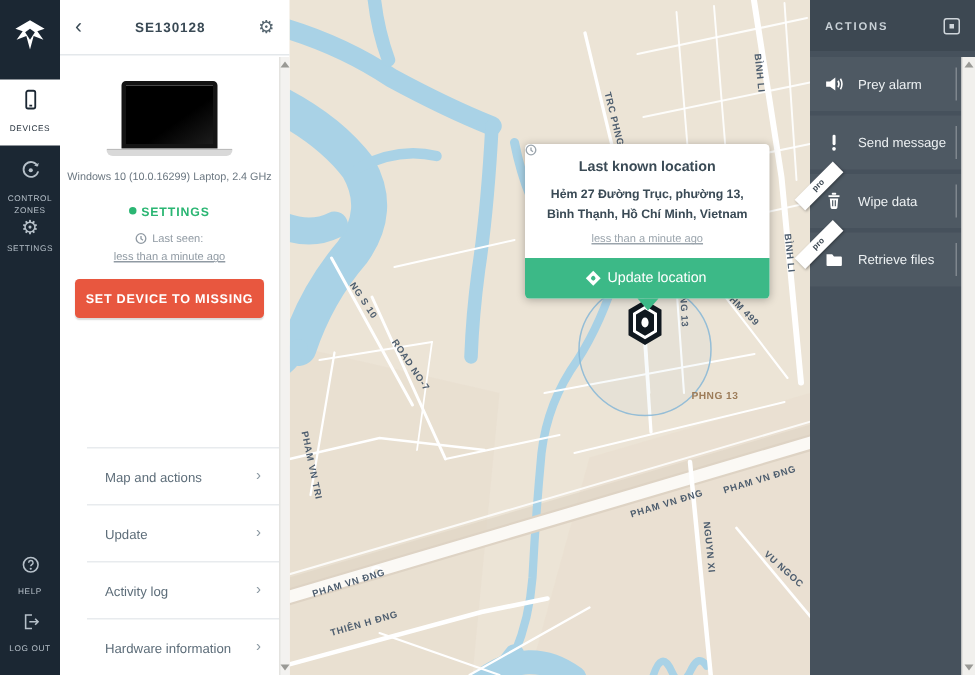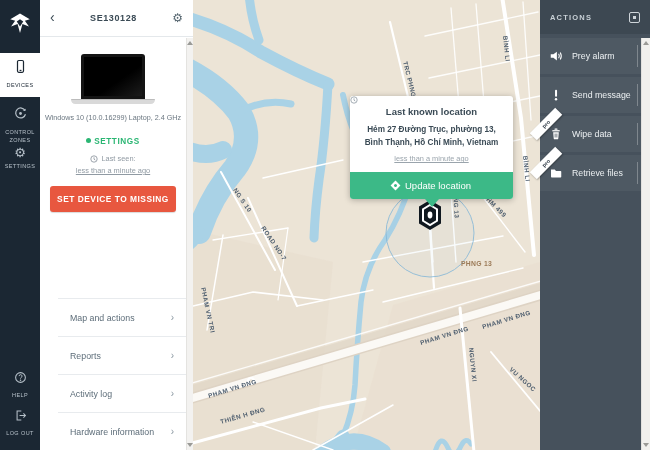--- a/index.html
+++ b/index.html
@@ -167,21 +167,21 @@
       <div class="dp-seen-link">less than a minute ago</div>
       <div class="dp-missing">SET DEVICE TO MISSING</div>
     </div>
 
     <div class="dp-sections">
       <div class="dp-sec">
         <span class="dp-sec-lbl">Map and actions</span>
         <span class="dp-sec-chev">›</span>
       </div>
       <div class="dp-sec">
-        <span class="dp-sec-lbl">Reports</span>
+        <span class="dp-sec-lbl">Update</span>
         <span class="dp-sec-chev">›</span>
       </div>
       <div class="dp-sec">
         <span class="dp-sec-lbl">Activity log</span>
         <span class="dp-sec-chev">›</span>
       </div>
       <div class="dp-sec">
         <span class="dp-sec-lbl">Hardware information</span>
         <span class="dp-sec-chev">›</span>
       </div>

